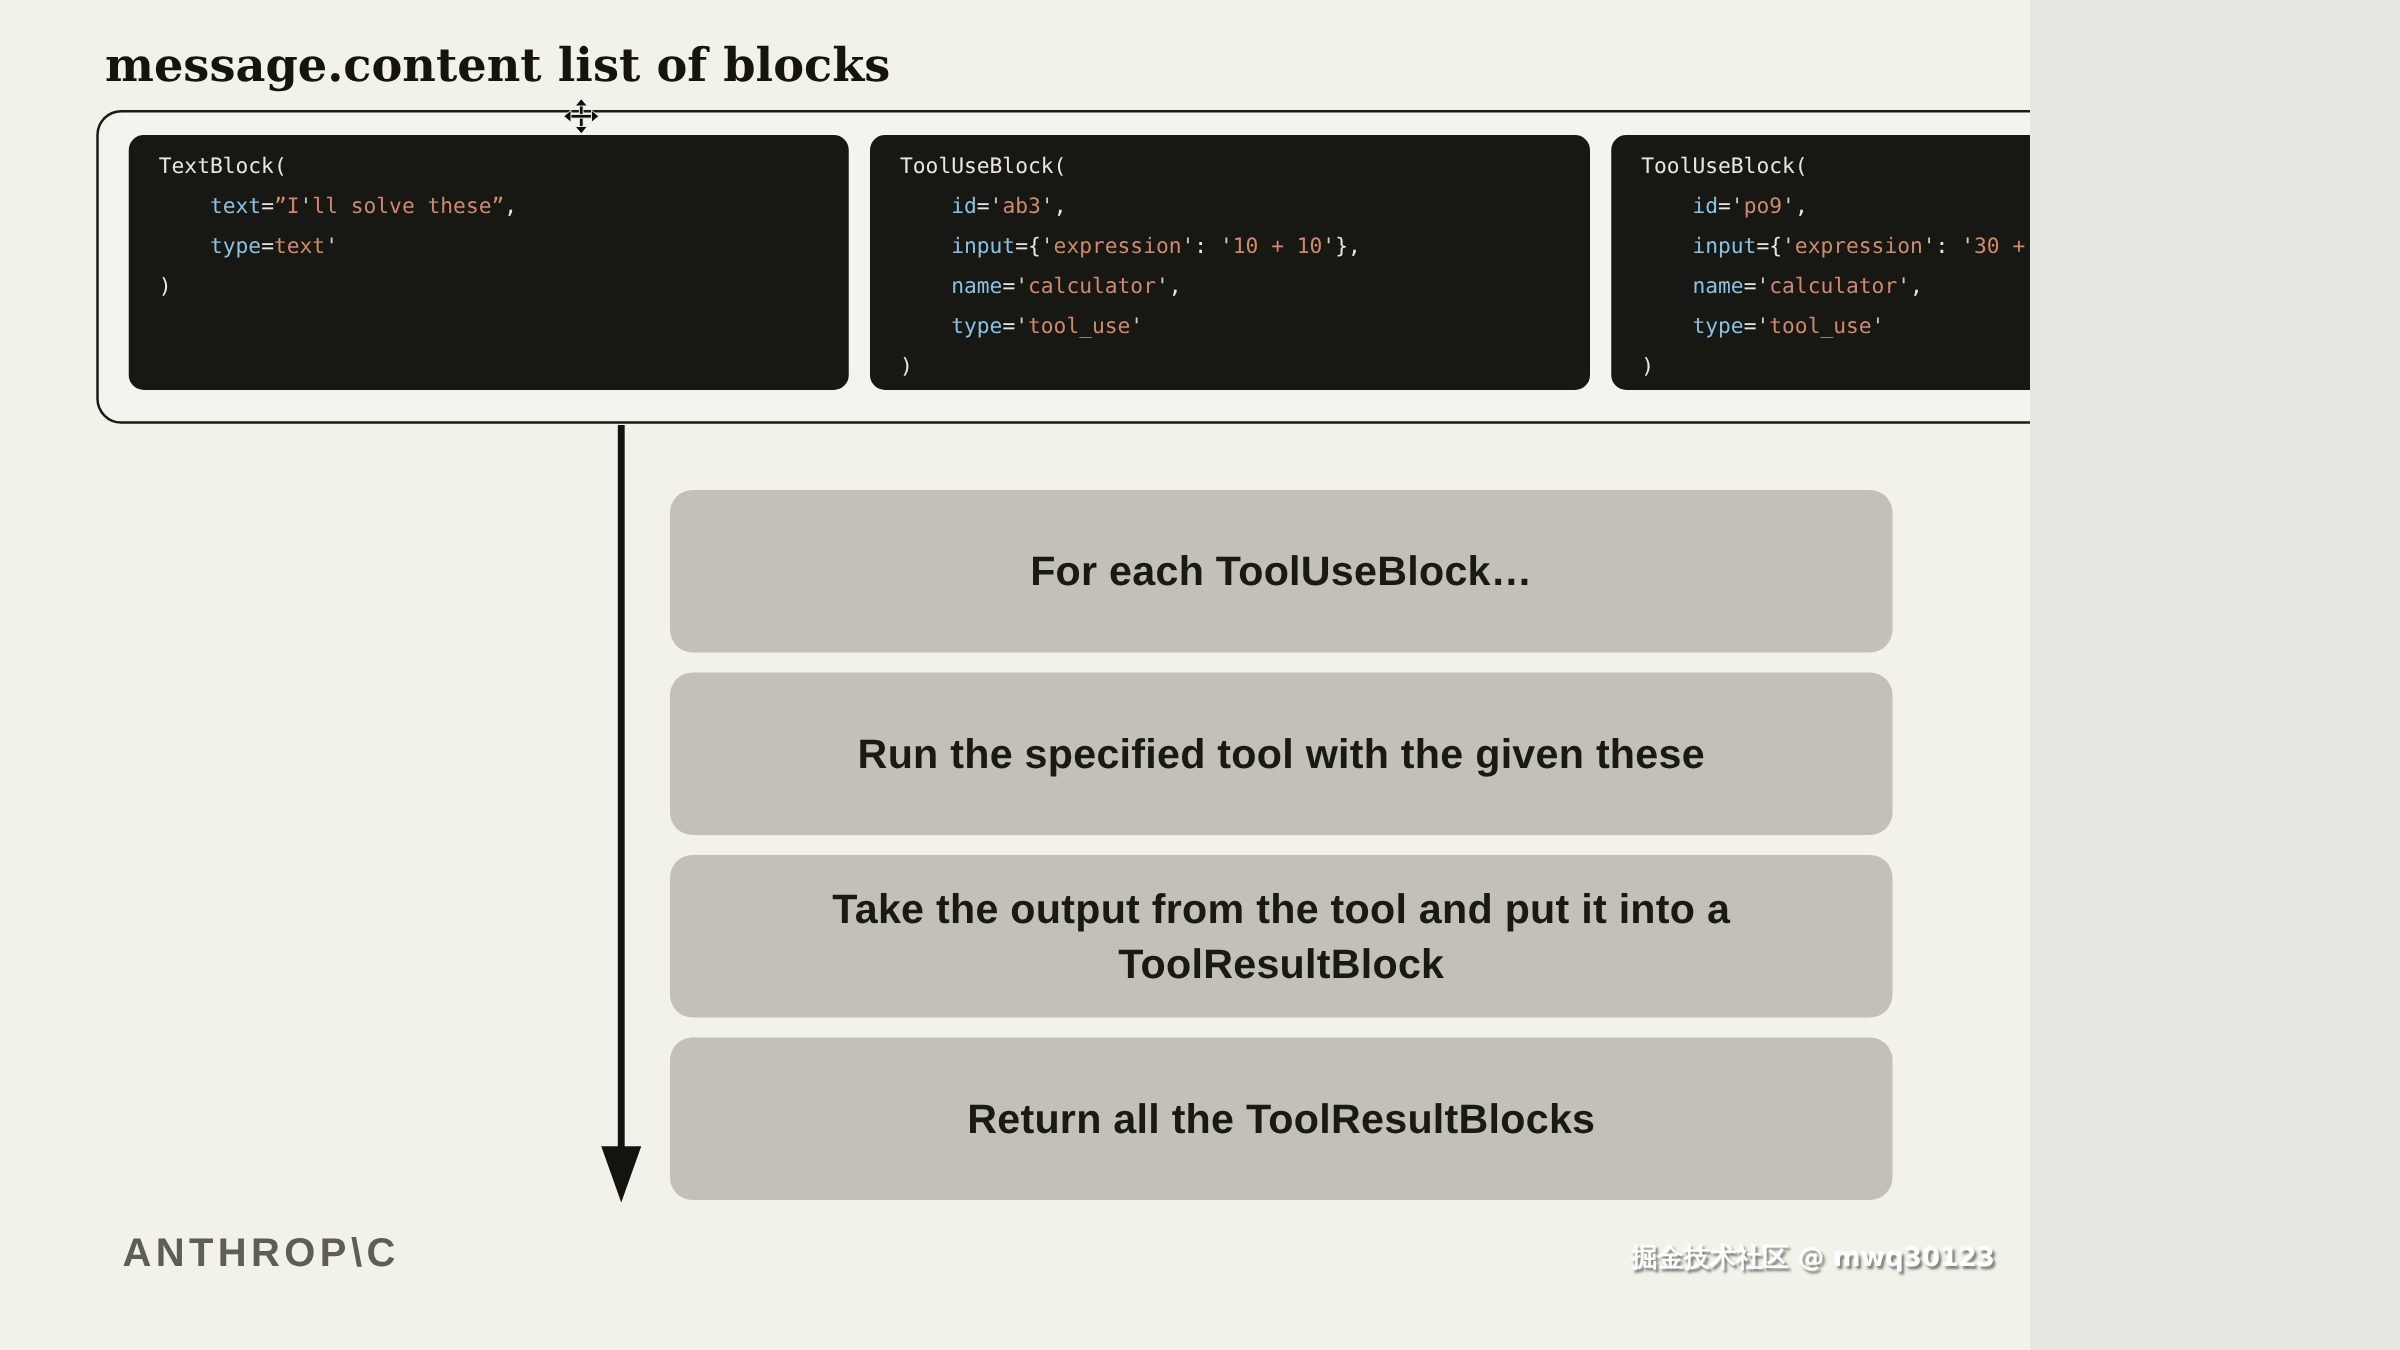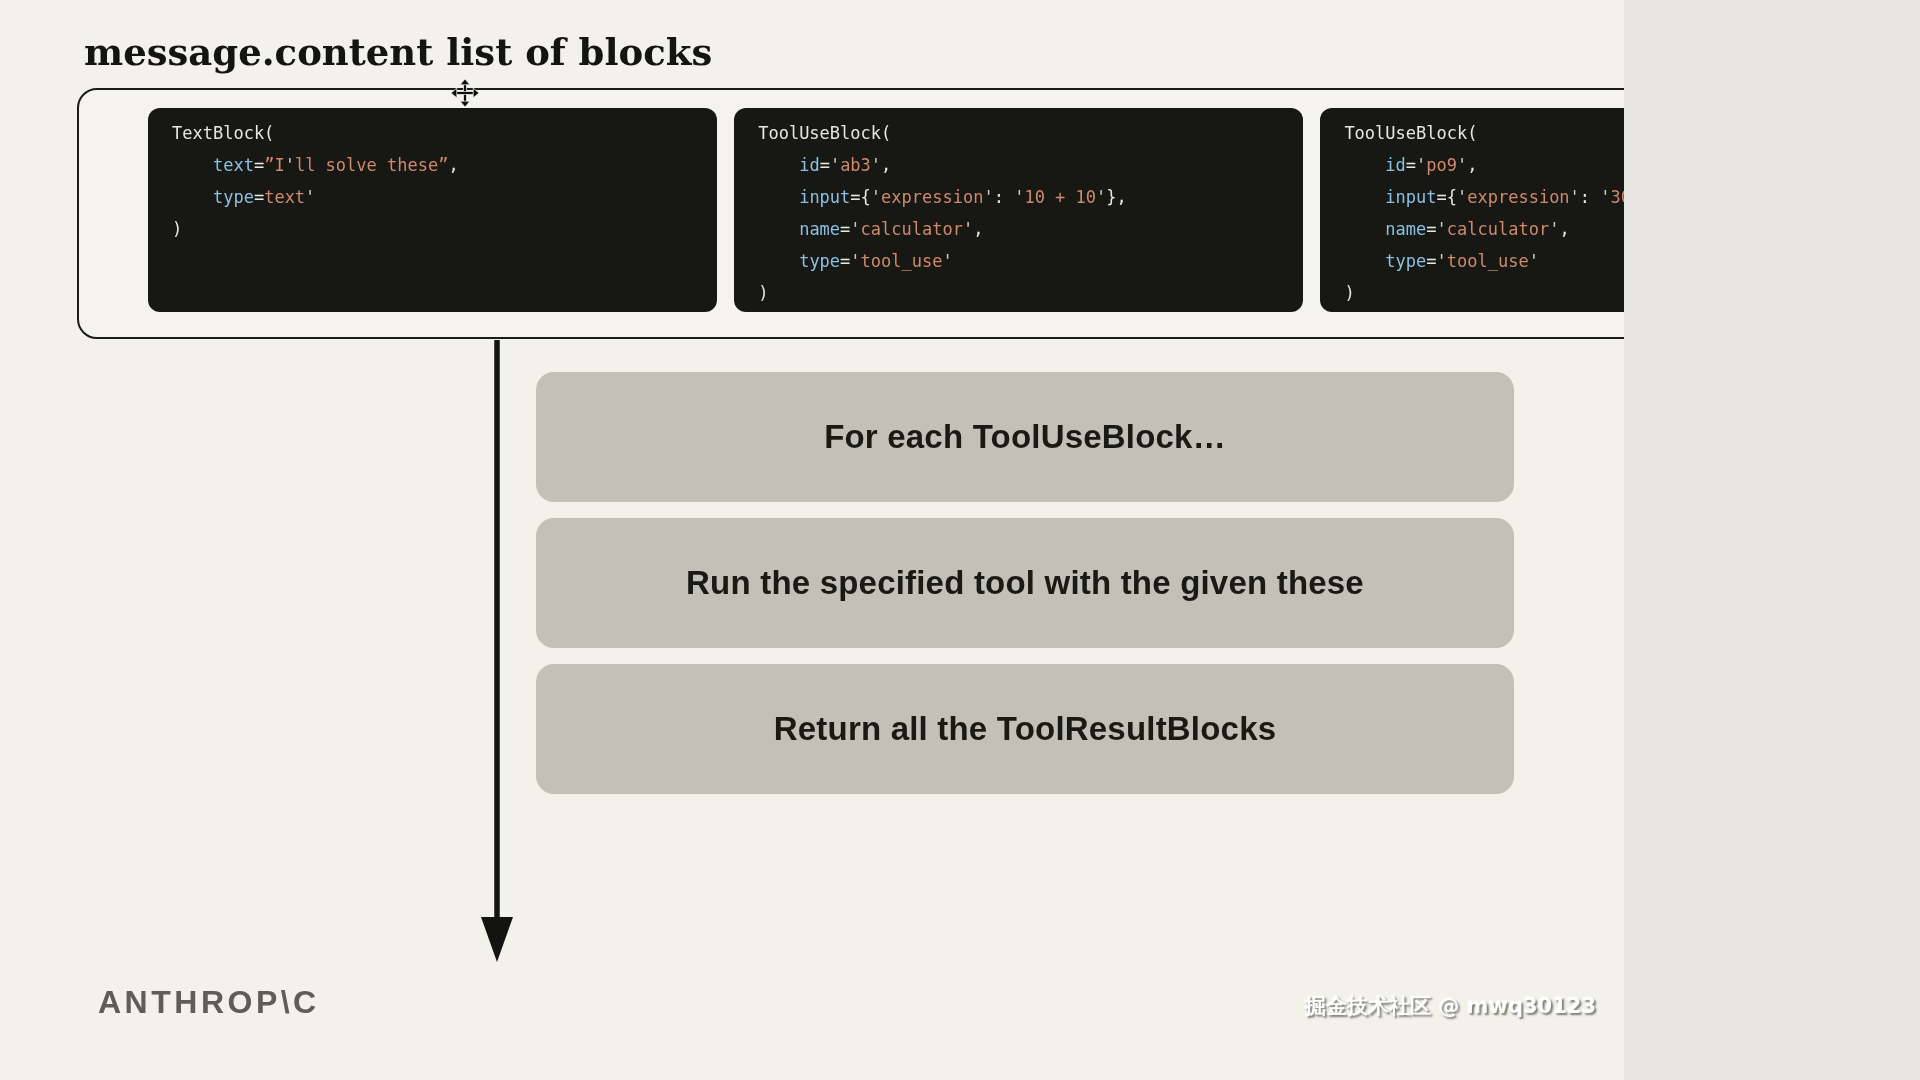--- a/index.html
+++ b/index.html
@@ -31,30 +31,30 @@
     border:2.5px solid var(--ink);border-radius:20px;background:#f4f3ee;
   }
   .code-row{display:flex;gap:17px;padding:18px 0 0 24px;}
   pre.code-block{
     background:var(--code-bg);border-radius:12px;height:204px;overflow:hidden;
     padding:9px 24px;margin:0;
     font-family:"DejaVu Sans Mono","Liberation Mono",monospace;
     font-size:17px;line-height:32px;color:var(--code-plain);
     white-space:pre;
   }
-  pre.code-block:nth-child(1){width:576px;margin-left:45px;}
+  pre.code-block:nth-child(1){width:576px;}
   pre.code-block:nth-child(2){width:576px;}
   pre.code-block:nth-child(3){width:541px;}
   .tok-p{color:var(--code-plain);}
   .tok-k{color:var(--code-key);}
   .tok-s{color:var(--code-str);}
   .tok-q{color:var(--code-quote);}
   .arrow-svg{position:absolute;left:467px;top:340px;}
   .steps{
-    position:absolute;left:536px;top:372px;width:978px;
+    position:absolute;left:536px;top:392px;width:978px;
     display:flex;flex-direction:column;gap:16px;
   }
   .step{
     background:var(--step-bg);border-radius:18px;height:130px;
     display:flex;align-items:center;justify-content:center;text-align:center;
     font-weight:700;font-size:33px;line-height:44px;color:var(--step-text);
     padding:0 58px;letter-spacing:0.2px;
   }
   .logo{
     position:absolute;left:98px;top:984px;
@@ -104,20 +104,23 @@
   </svg>
 
   <div class="steps" id="steps">
       <div class="step">
         <span>For each ToolUseBlock…</span>
       </div>
       <div class="step">
         <span>Run the specified tool with the given these</span>
       </div>
       <div class="step">
+        <span>Take the output from the tool and put it into a ToolResultBlock</span>
+      </div>
+      <div class="step">
         <span>Return all the ToolResultBlocks</span>
       </div>
     </div>
 
   <div class="blob"></div>
 
   <div class="logo">ANTHROP\C</div>
 
   <div class="watermark">掘金技术社区 @ mwq30123</div>
 

